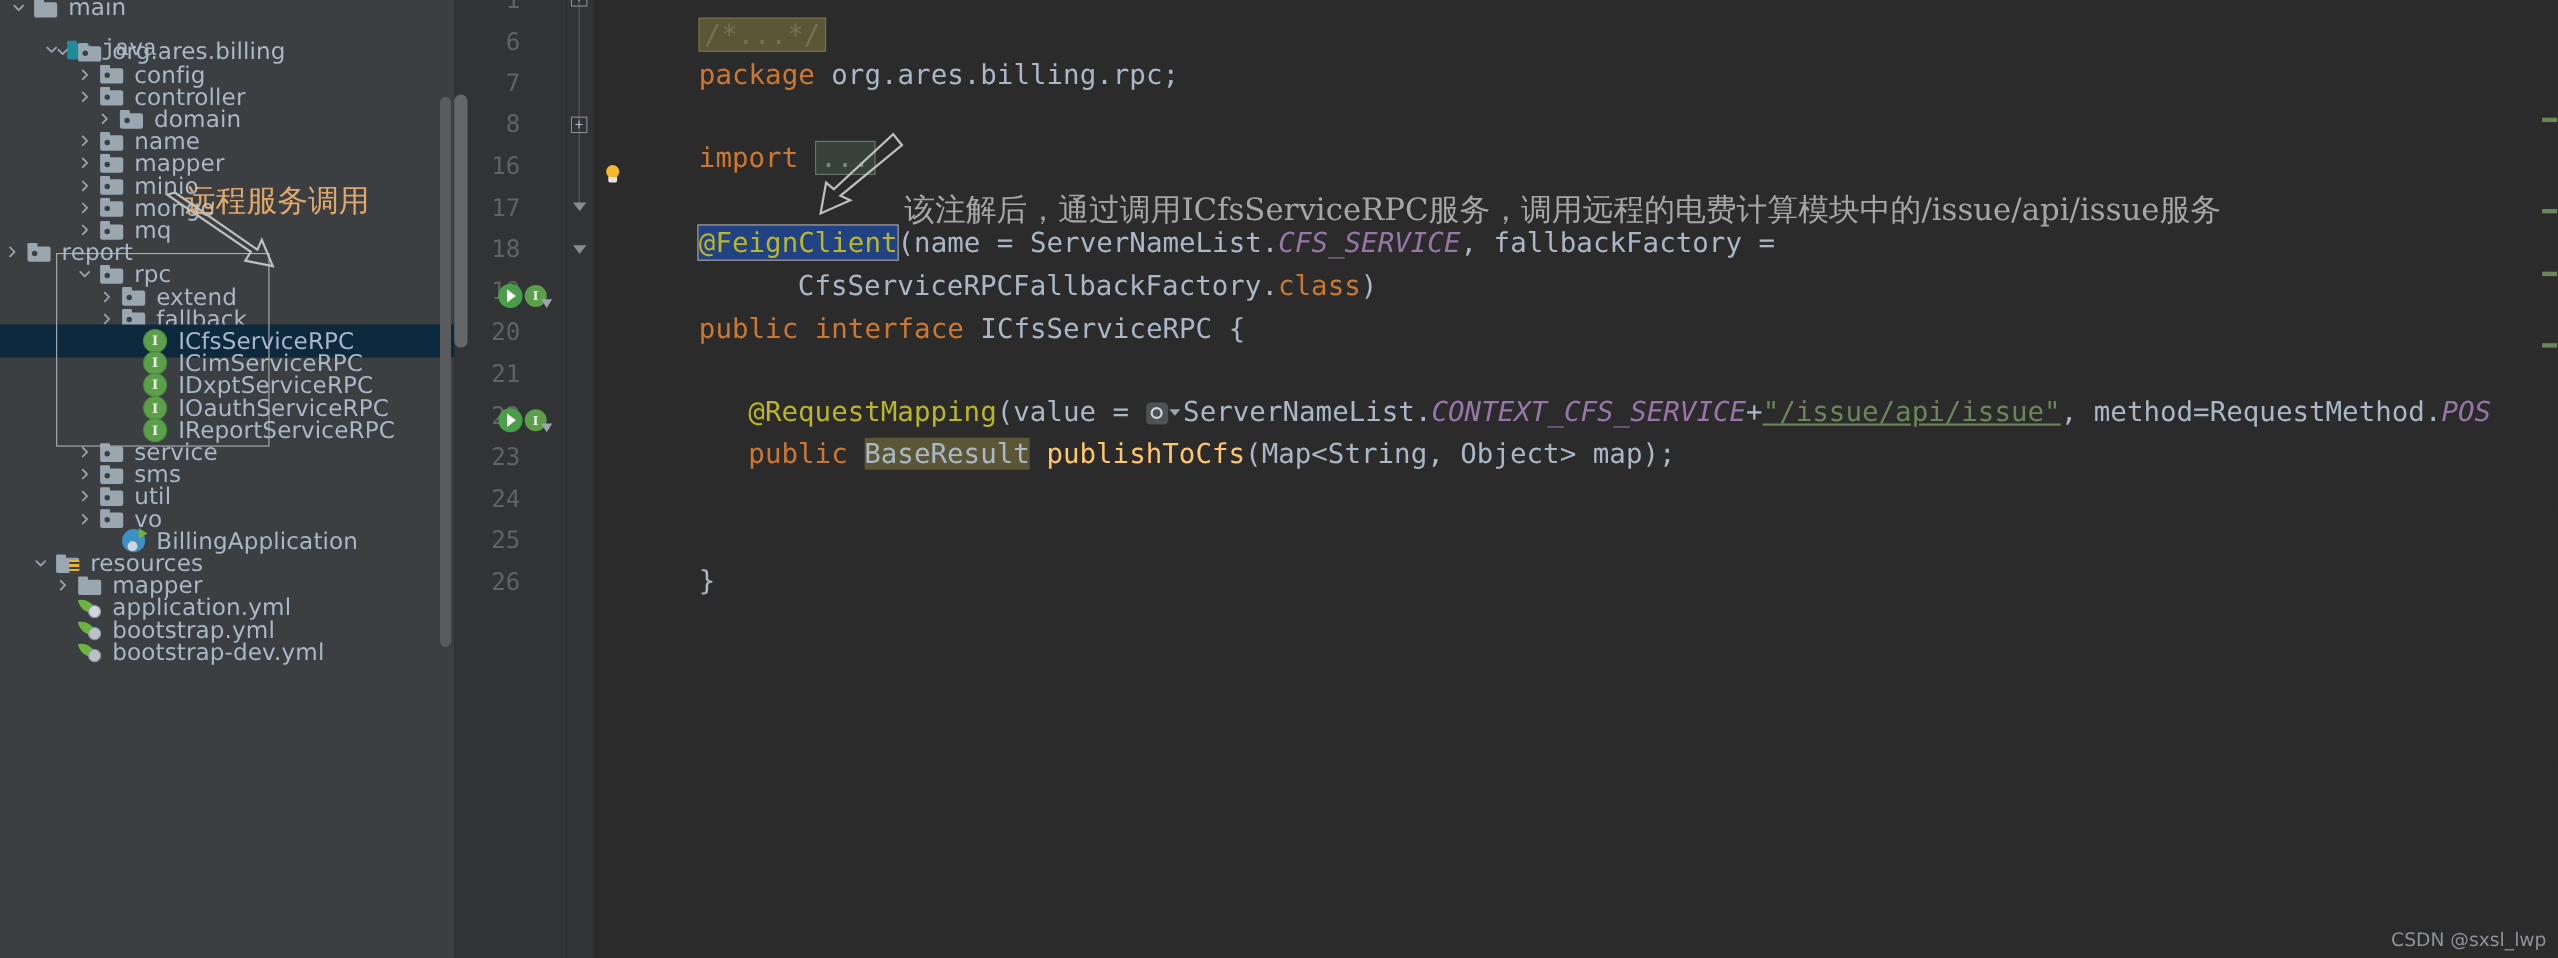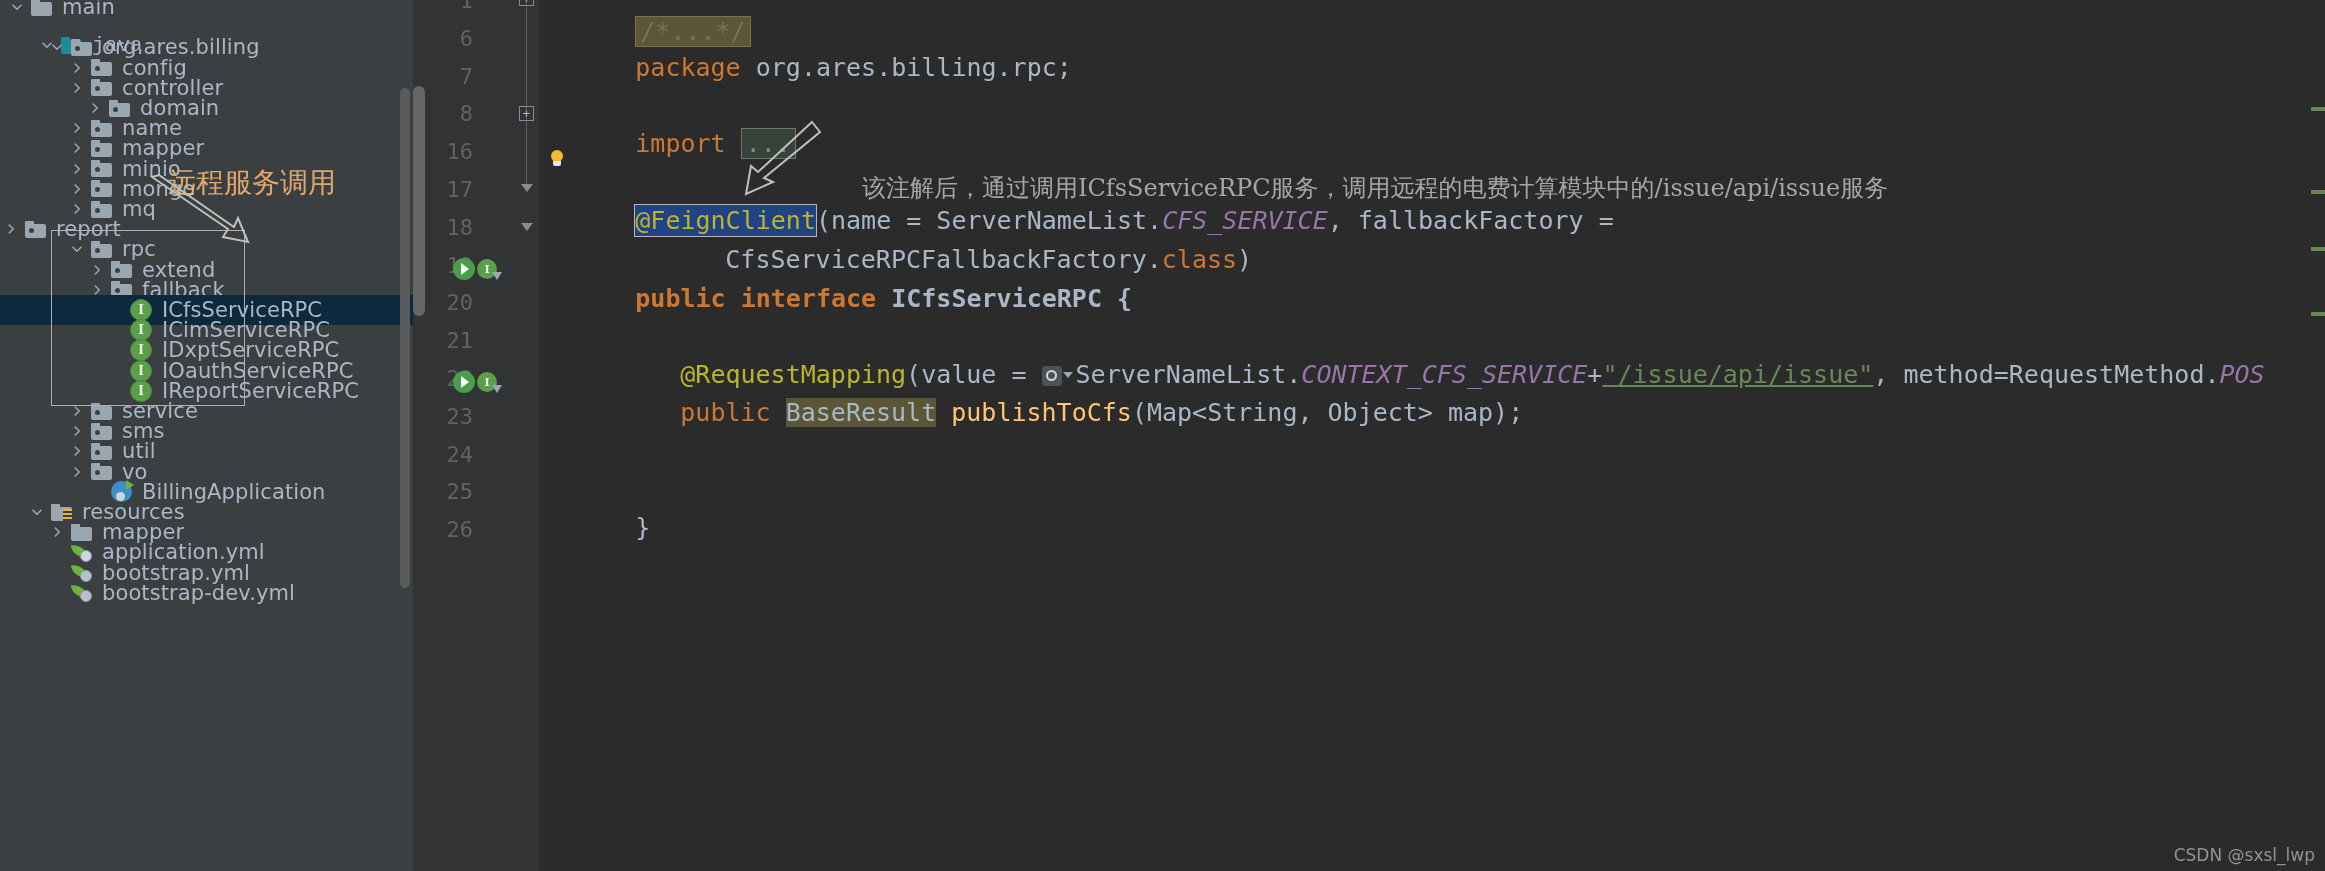--- a/index.html
+++ b/index.html
@@ -785,21 +785,21 @@
     </div>
 
     <div class="code-line" style="left:30px; top:177px;">
       <span class="sel-ann">@FeignClient</span><span class="plain">(name = ServerNameList.</span><span class="stat">CFS_SERVICE</span><span class="plain">, fallbackFactory =</span>
     </div>
 
     <div class="code-line" style="left:120px; top:216px;">
       <span class="plain">CfsServiceRPCFallbackFactory.</span><span class="kw">class</span><span class="plain">)</span>
     </div>
 
-    <div class="code-line" style="left:30px; top:255px;font-weight:bold;">
+    <div class="code-line" style="left:30px; top:255px;">
       <span class="kw">public</span><span class="plain"> </span><span class="kw">interface</span><span class="plain"> </span><span class="cls">ICfsServiceRPC</span><span class="plain"> </span><span class="punc">{</span>
     </div>
 
     <div class="code-line" style="left:75px; top:331px;">
       <span class="ann">@RequestMapping</span><span class="plain">(value = </span><span class="inline-hint"><span class="knob"></span><span class="chev"></span></span><span class="plain">ServerNameList.</span><span class="stat">CONTEXT_CFS_SERVICE</span><span class="plain">+</span><span class="strlink">"/issue/api/issue"</span><span class="plain">, method=RequestMethod.</span><span class="stat">POS</span>
     </div>
 
     <div class="code-line" style="left:75px; top:369px;">
       <span class="kw">public</span><span class="plain"> </span><span class="hl-block">BaseResult</span><span class="plain"> </span><span class="fn">publishToCfs</span><span class="plain">(Map&lt;String, Object&gt; map);</span>
     </div>
@@ -807,21 +807,21 @@
     <div class="code-line" style="left:30px; top:484px;">
       <span class="punc">}</span>
     </div>
 
     <div class="stripe" style="top:107px; height:4px; background:#6a8759;"></div>
     <div class="stripe" style="top:190px; height:4px; background:#6a8759;"></div>
     <div class="stripe" style="top:247px; height:4px; background:#6a8759;"></div>
     <div class="stripe" style="top:312px; height:4px; background:#6a8759;"></div>
   </div>
 
-  <div class="anno-text" style="left:862px; top:172px; font-size:24px;">该注解后，通过调用ICfsServiceRPC服务，调用远程的电费计算模块中的/issue/api/issue服务</div>
+  <div class="anno-text" style="left:822px; top:172px; font-size:28px;">该注解后，通过调用ICfsServiceRPC服务，调用远程的电费计算模块中的/issue/api/issue服务</div>
 
   <div class="watermark" style="left:168px; top:164px; font-size:28px;">远程服务调用</div>
 
   <svg class="anno-arrow" style="left:740px; top:120px; width:110px; height:90px;" viewBox="0 0 110 90">
     <polygon points="72,2 80,12 24,58 33,62 6,74 11,46 18,52" fill="none" stroke="#bfbfbf" stroke-width="2"></polygon>
   </svg>
 
   <svg class="anno-arrow" style="left:150px; top:175px; width:120px; height:70px;" viewBox="0 0 120 70">
     <polygon points="2,2 9,0 84,52 88,43 98,67 73,62 78,54" fill="none" stroke="#bfbfbf" stroke-width="2"></polygon>
   </svg>

